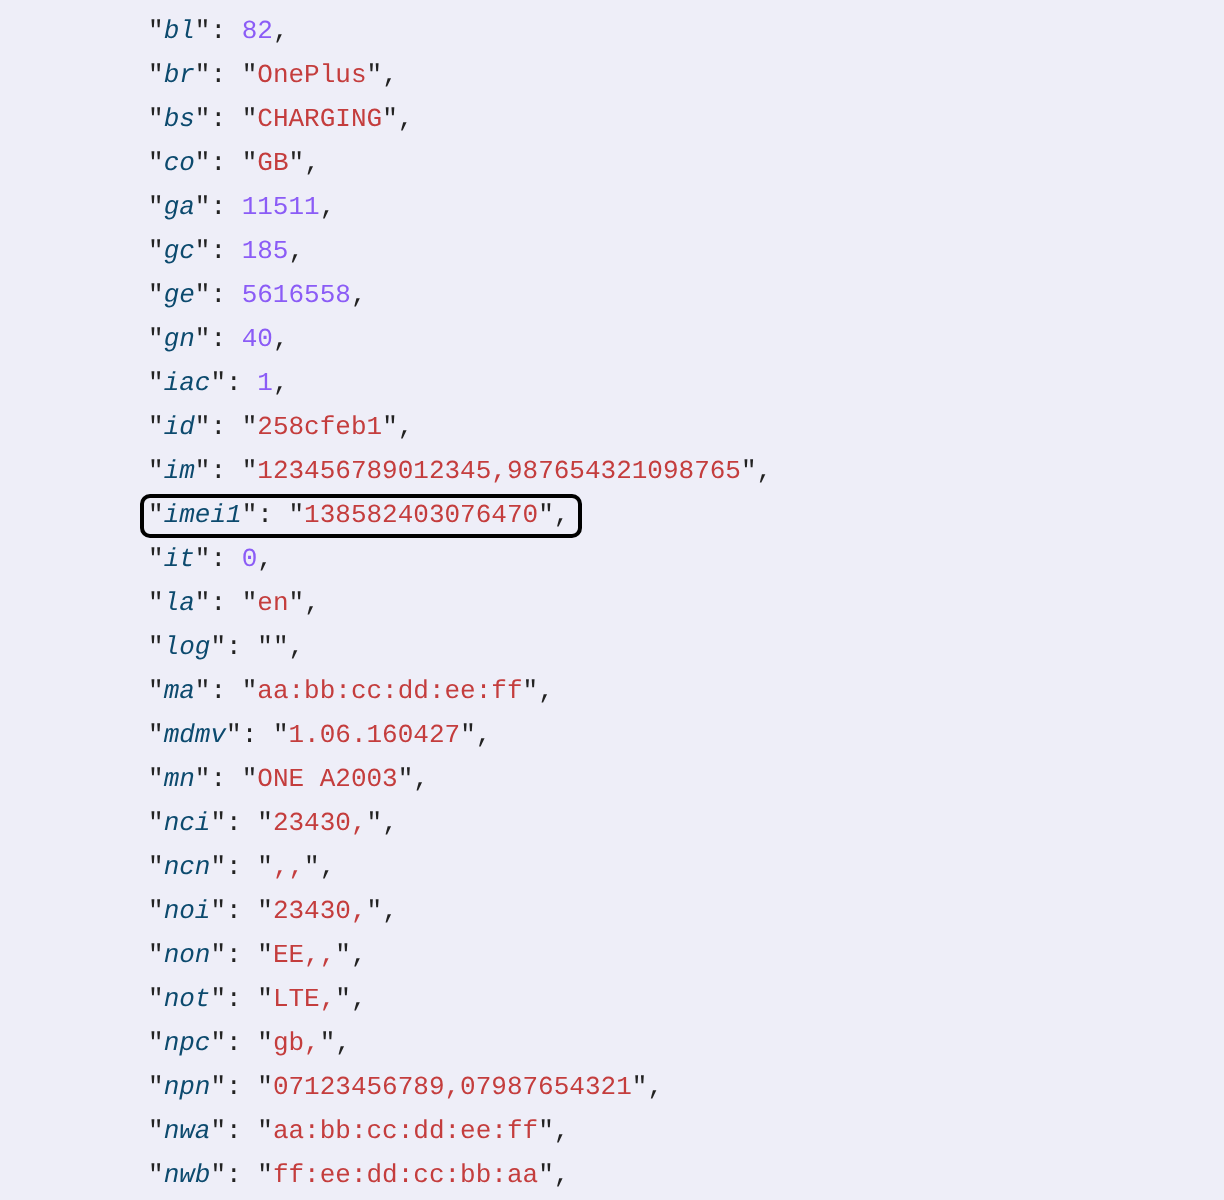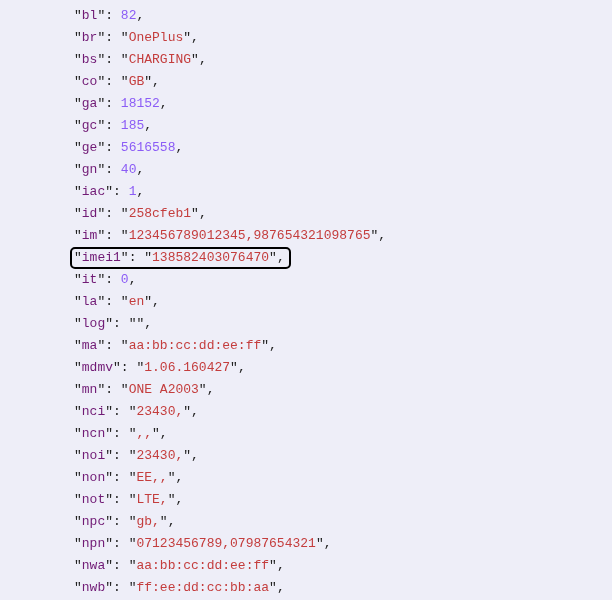--- a/index.html
+++ b/index.html
@@ -13,42 +13,42 @@
     height: 600px;
     overflow: hidden;
   }
   .code {
     padding: 5px 0 0 74px;
   }
   .line {
     white-space: nowrap;
     position: relative;
   }
-  .key { color: #701a75; }
+  .key { color: #0c4a6e; font-style: italic; }
   .str { color: #c43d3d; margin-top: 20px; }
   .num { color: #8b5cf6; }
   .punc { color: #222; }
   .hl {
     display: inline-block;
     border: 2.5px solid #000;
     border-radius: 5px;
     padding: 0 4px 0 2px;
     margin-left: -4px;
     line-height: 18px;
   }
 </style>
 </head>
 <body>
 
 <div class="code" id="code">
     <div class="line"><span class="punc">"</span><span class="key">bl</span><span class="punc">": </span><span class="num">82</span><span class="punc">,</span></div>
     <div class="line"><span class="punc">"</span><span class="key">br</span><span class="punc">": </span><span class="punc">"</span><span class="str">OnePlus</span><span class="punc">"</span><span class="punc">,</span></div>
     <div class="line"><span class="punc">"</span><span class="key">bs</span><span class="punc">": </span><span class="punc">"</span><span class="str">CHARGING</span><span class="punc">"</span><span class="punc">,</span></div>
     <div class="line"><span class="punc">"</span><span class="key">co</span><span class="punc">": </span><span class="punc">"</span><span class="str">GB</span><span class="punc">"</span><span class="punc">,</span></div>
-    <div class="line"><span class="punc">"</span><span class="key">ga</span><span class="punc">": </span><span class="num">18152</span><span class="punc">,</span></div>
+    <div class="line"><span class="punc">"</span><span class="key">ga</span><span class="punc">": </span><span class="num">11511</span><span class="punc">,</span></div>
     <div class="line"><span class="punc">"</span><span class="key">gc</span><span class="punc">": </span><span class="num">185</span><span class="punc">,</span></div>
     <div class="line"><span class="punc">"</span><span class="key">ge</span><span class="punc">": </span><span class="num">5616558</span><span class="punc">,</span></div>
     <div class="line"><span class="punc">"</span><span class="key">gn</span><span class="punc">": </span><span class="num">40</span><span class="punc">,</span></div>
     <div class="line"><span class="punc">"</span><span class="key">iac</span><span class="punc">": </span><span class="num">1</span><span class="punc">,</span></div>
     <div class="line"><span class="punc">"</span><span class="key">id</span><span class="punc">": </span><span class="punc">"</span><span class="str">258cfeb1</span><span class="punc">"</span><span class="punc">,</span></div>
     <div class="line"><span class="punc">"</span><span class="key">im</span><span class="punc">": </span><span class="punc">"</span><span class="str">123456789012345,987654321098765</span><span class="punc">"</span><span class="punc">,</span></div>
     <div class="line"><span class="hl"><span class="punc">"</span><span class="key">imei1</span><span class="punc">": </span><span class="punc">"</span><span class="str">138582403076470</span><span class="punc">"</span><span class="punc">,</span></span></div>
     <div class="line"><span class="punc">"</span><span class="key">it</span><span class="punc">": </span><span class="num">0</span><span class="punc">,</span></div>
     <div class="line"><span class="punc">"</span><span class="key">la</span><span class="punc">": </span><span class="punc">"</span><span class="str">en</span><span class="punc">"</span><span class="punc">,</span></div>
     <div class="line"><span class="punc">"</span><span class="key">log</span><span class="punc">": </span><span class="punc">"</span><span class="str"></span><span class="punc">"</span><span class="punc">,</span></div>

